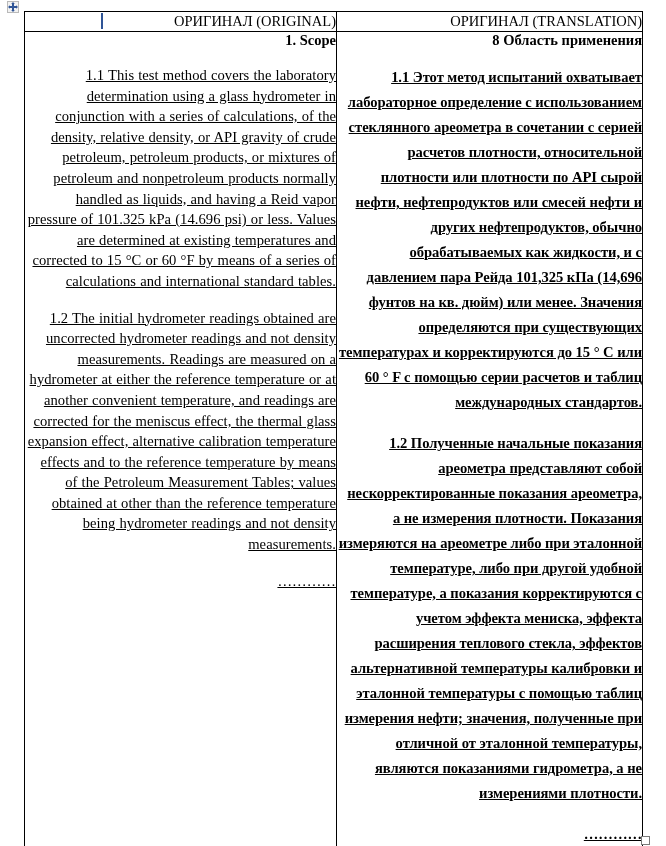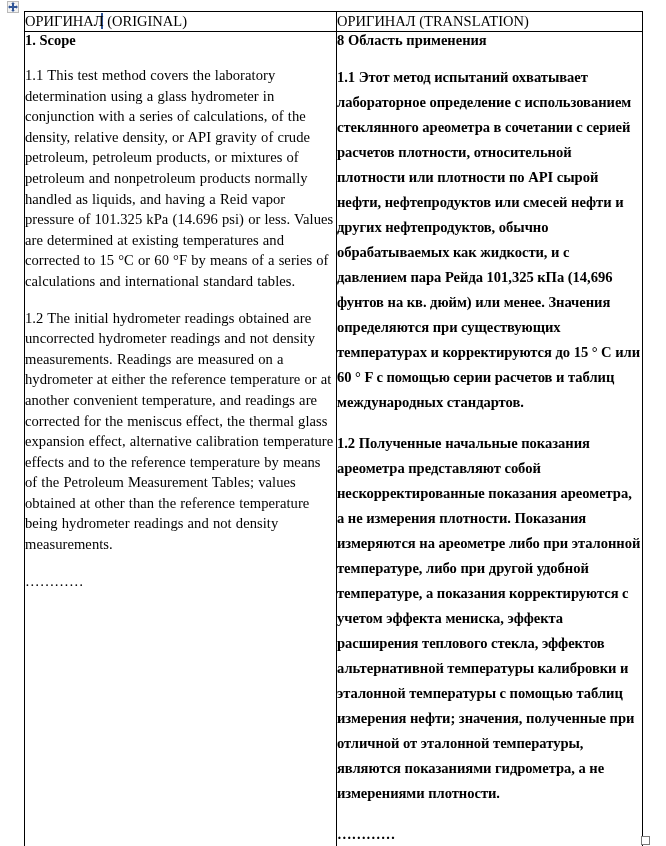--- a/index.html
+++ b/index.html
@@ -42,21 +42,21 @@
     border: 1px solid #000000;
     vertical-align: top;
     padding: 0;
   }
   .col-left  { width: 312px; }
   .col-right { width: 306px; }
 
   
   .hdr-cell {
     height: 19px;
-    text-align: left;
+    text-align: right;
     font-size: 14.5px;
     line-height: 18px;
     white-space: nowrap;
     padding: 0 2px;
     position: relative;
   }
   .hdr-cell .hdr-text { position: relative; display: inline-block; }
 
   
   .caret {
@@ -65,32 +65,34 @@
     top: 1px;
     width: 2px;
     height: 16px;
     background: #2f5496;
   }
 
   
   .body-cell {
     height: 790px;
     padding: 3px 6px 4px 7px;
+    text-align: right;
   }
 
   .cell-title {
     font-weight: bold;
     font-size: 14.5px;
     line-height: 17px;
     margin: 0 0 14px 0;
   }
   .cell-title.ru { font-size: 14.5px; }
 
   p.para {
     margin: 16px 0 15px 0;
+    text-decoration: underline;
   }
   p.para:last-child { margin-bottom: 0; }
 
   
   .en .para {
     font-size: 14.6px;
     line-height: 20.6px;
     letter-spacing: 0.05px;
     word-spacing: 0.4px;
   }

